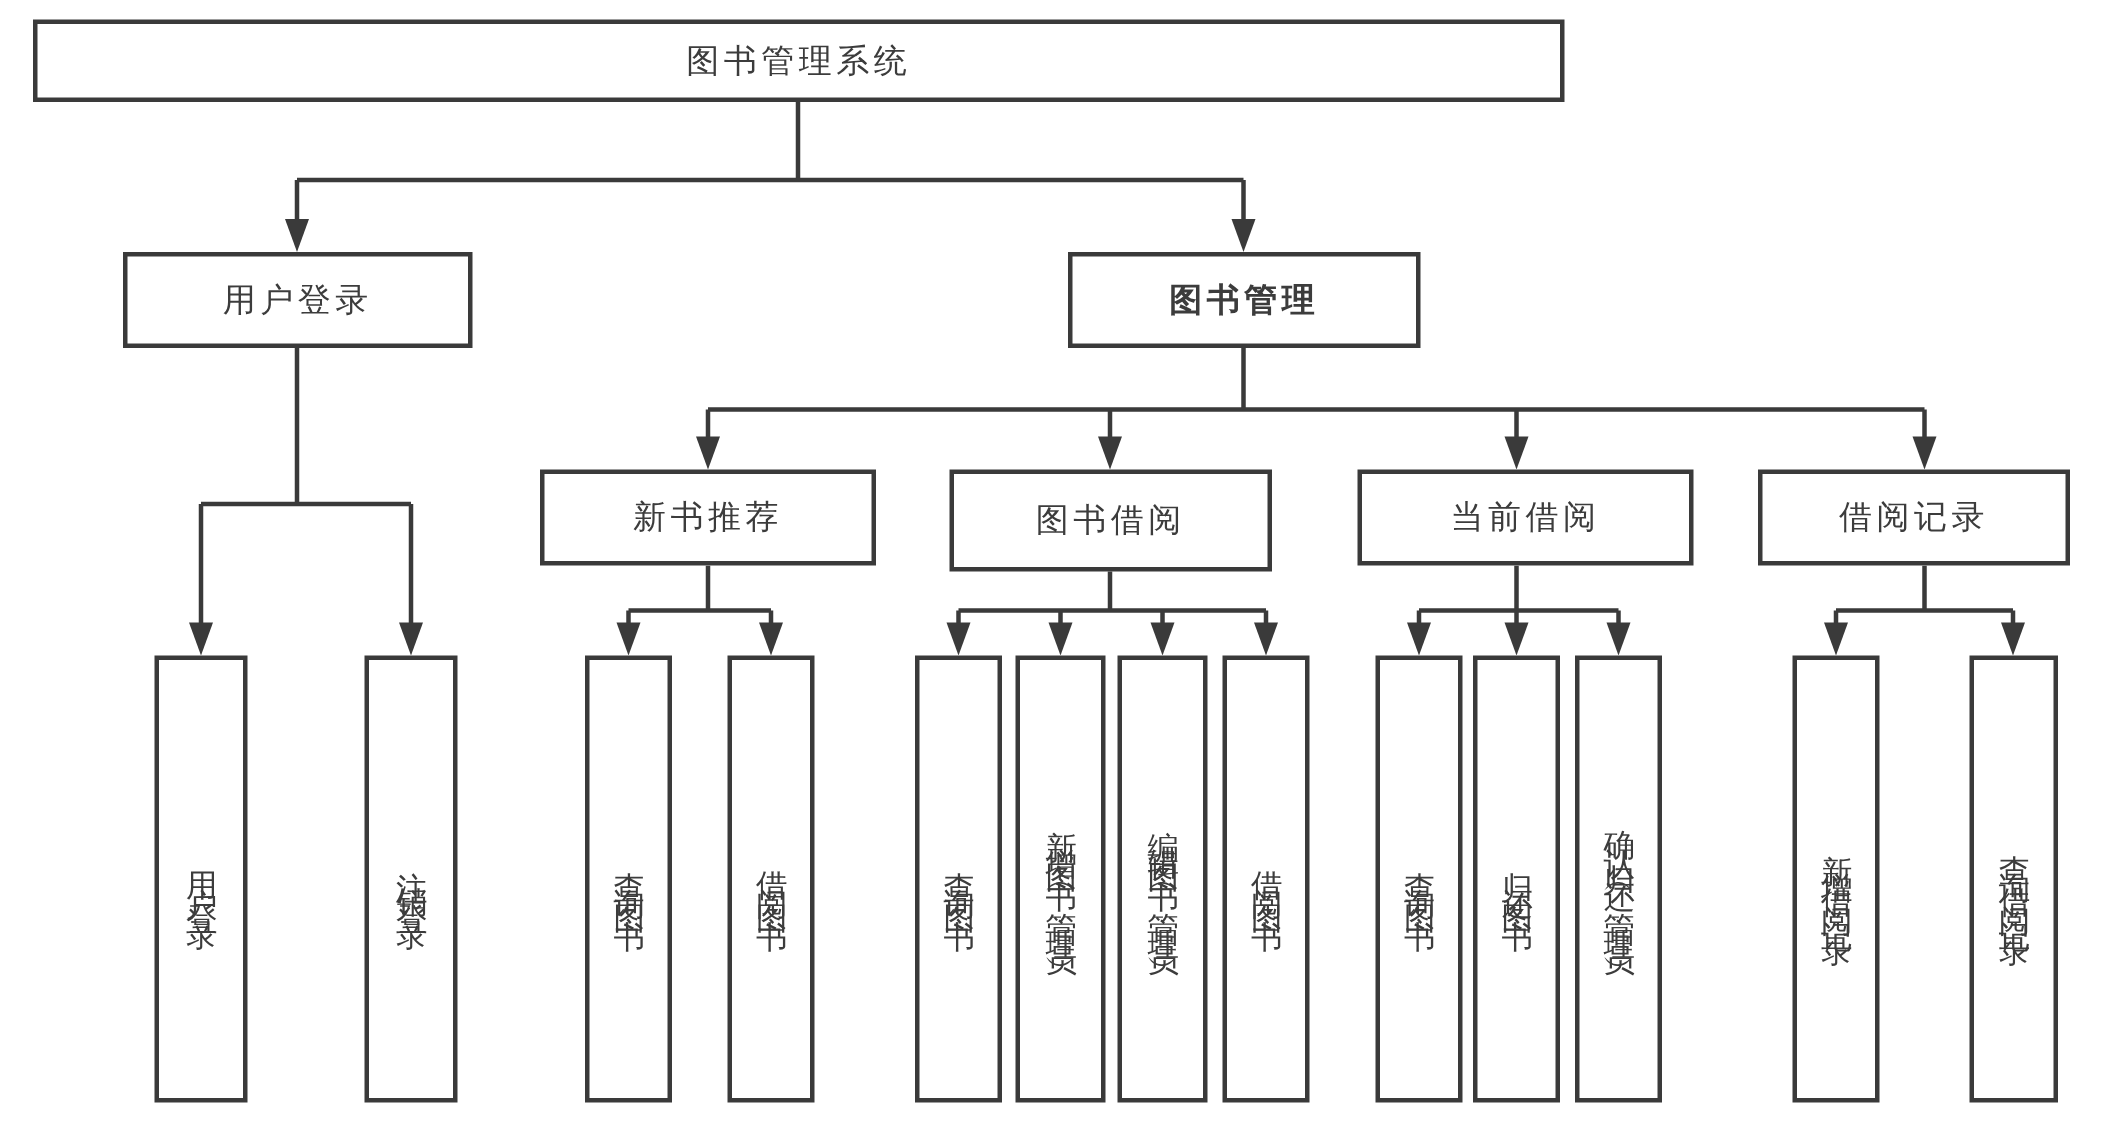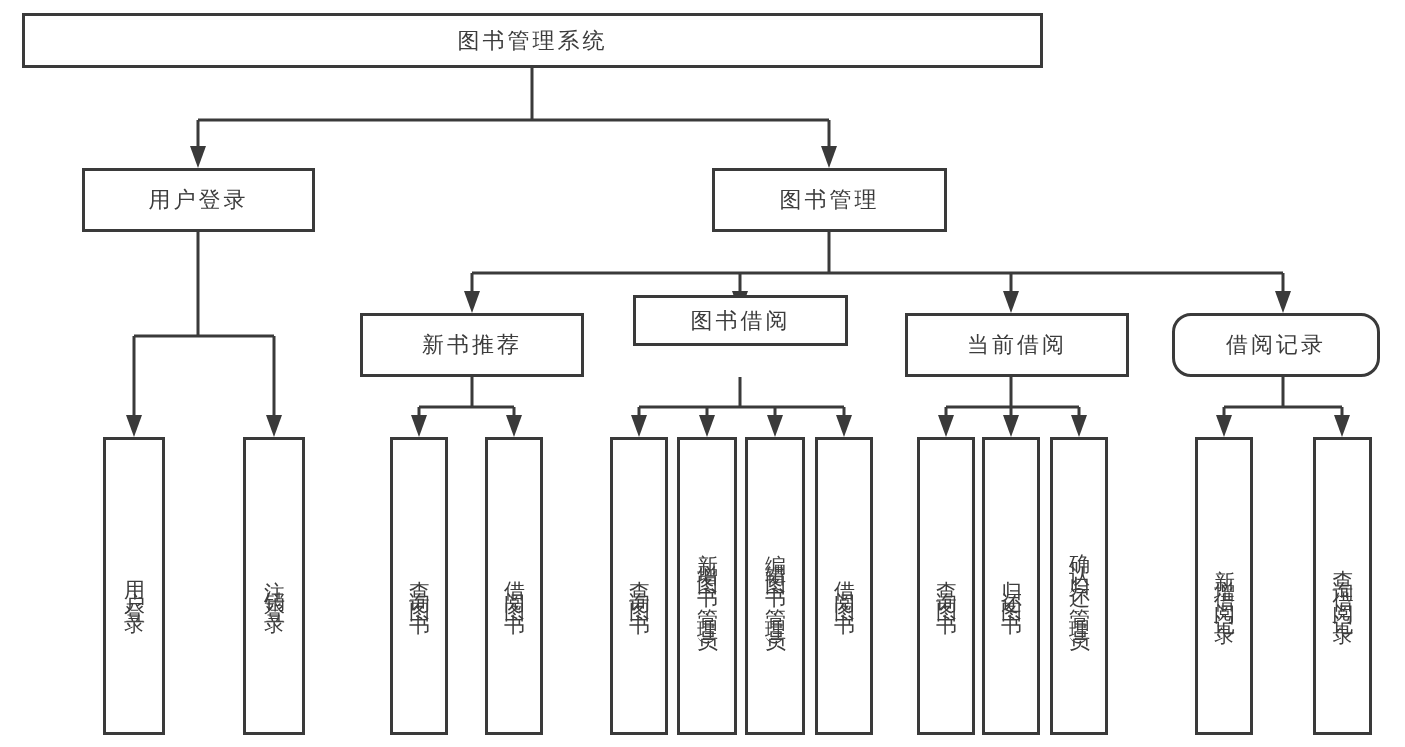--- a/index.html
+++ b/index.html
@@ -71,34 +71,34 @@
     </g>
   </svg>
 
   <div class="node" style="left:22px; top:13px; width:1021px; height:55px;">
     <span>图书管理系统</span>
   </div>
 
   <div class="node" style="left:82px; top:168px; width:233px; height:64px;">
     <span>用户登录</span>
   </div>
-  <div class="node" style="left:712px; top:168px; width:235px; height:64px;">
+  <div class="node" style="left:712px; top:168px; width:235px; height:64px;font-weight:bold;">
     <span>图书管理</span>
   </div>
 
   <div class="node" style="left:360px; top:313px; width:224px; height:64px;">
     <span>新书推荐</span>
   </div>
-  <div class="node" style="left:633px; top:295px; width:215px; height:51px;">
+  <div class="node" style="left:633px; top:313px; width:215px; height:68px;">
     <span>图书借阅</span>
   </div>
   <div class="node" style="left:905px; top:313px; width:224px; height:64px;">
     <span>当前借阅</span>
   </div>
-  <div class="node" style="left:1172px; top:313px; width:208px; height:64px;border-radius:19px;">
+  <div class="node" style="left:1172px; top:313px; width:208px; height:64px;">
     <span>借阅记录</span>
   </div>
 
   <div class="leaf" style="left:103px; top:437px; width:62px; height:298px;">
     <span class="vtext">用户登录</span>
   </div>
   <div class="leaf" style="left:243px; top:437px; width:62px; height:298px;">
     <span class="vtext">注销登录</span>
   </div>
 

